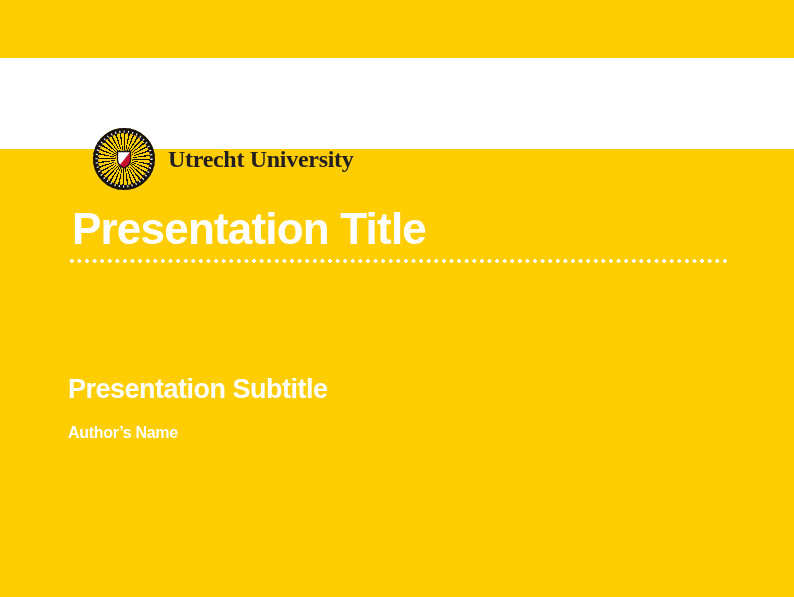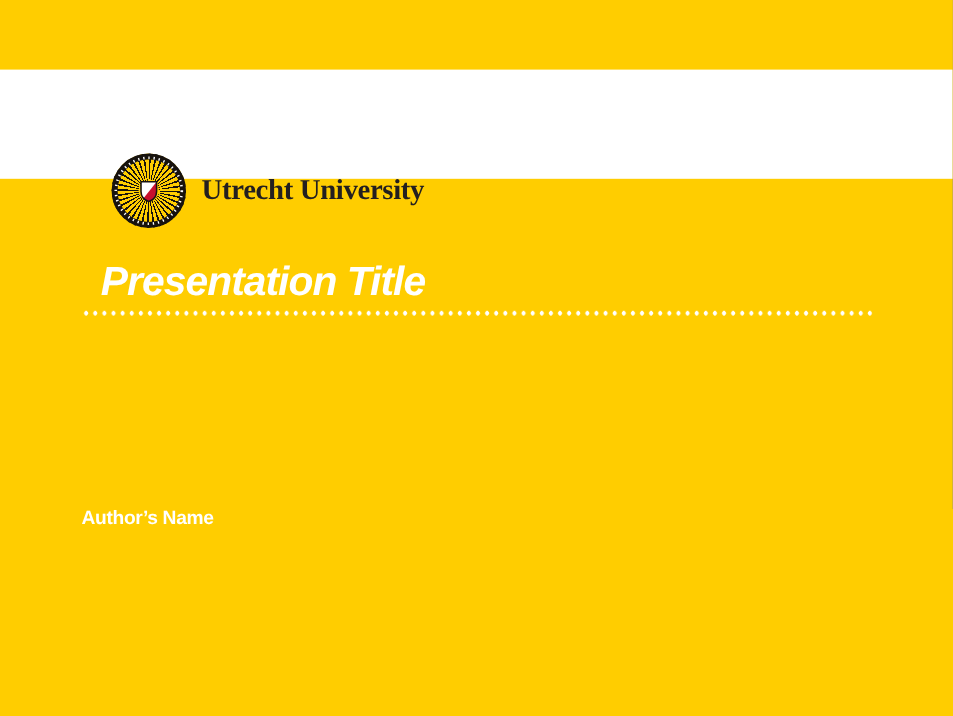--- a/index.html
+++ b/index.html
@@ -49,27 +49,26 @@
     font-weight: 700;
     font-size: 24px;
     letter-spacing: -0.3px;
     color: #231F20;
     white-space: nowrap;
   }
   
   .title {
     position: absolute;
     left: 68px; top: 200px;
-    font-size: 34px;
+    font-size: 44px;
     font-weight: 700;
     letter-spacing: -0.8px;
     color: #FFFFFF;
-    margin: 16px;
+    margin: 4px;
     white-space: nowrap;
-    font-style: italic;
   }
   .dotted-line {
     position: absolute;
     left: 68px; top: 259px;
     width: 659px; height: 4px;
     background-image: radial-gradient(circle closest-side, #FFFFFF 85%, rgba(255,255,255,0) 100%);
     background-size: 7.6px 4px;
     background-repeat: repeat-x;
   }
   .subtitle {
@@ -119,16 +118,17 @@
         <path d="M24.5 23.5 H37.5 V31.5 C37.5 36 35 38.5 31 40 C27 38.5 24.5 36 24.5 31.5 Z" fill="none" stroke="#17120E" stroke-width="1.3"></path>
       </svg>
     </div>
     <div class="wordmark">Utrecht University</div>
   </div>
 
   <h1 class="title">Presentation Title</h1>
 
   <div class="dotted-line"></div>
 
+  <h2 class="subtitle">Presentation Subtitle</h2>
 
   <div class="author">Author’s Name</div>
 
 </div>
 
 </body></html>

